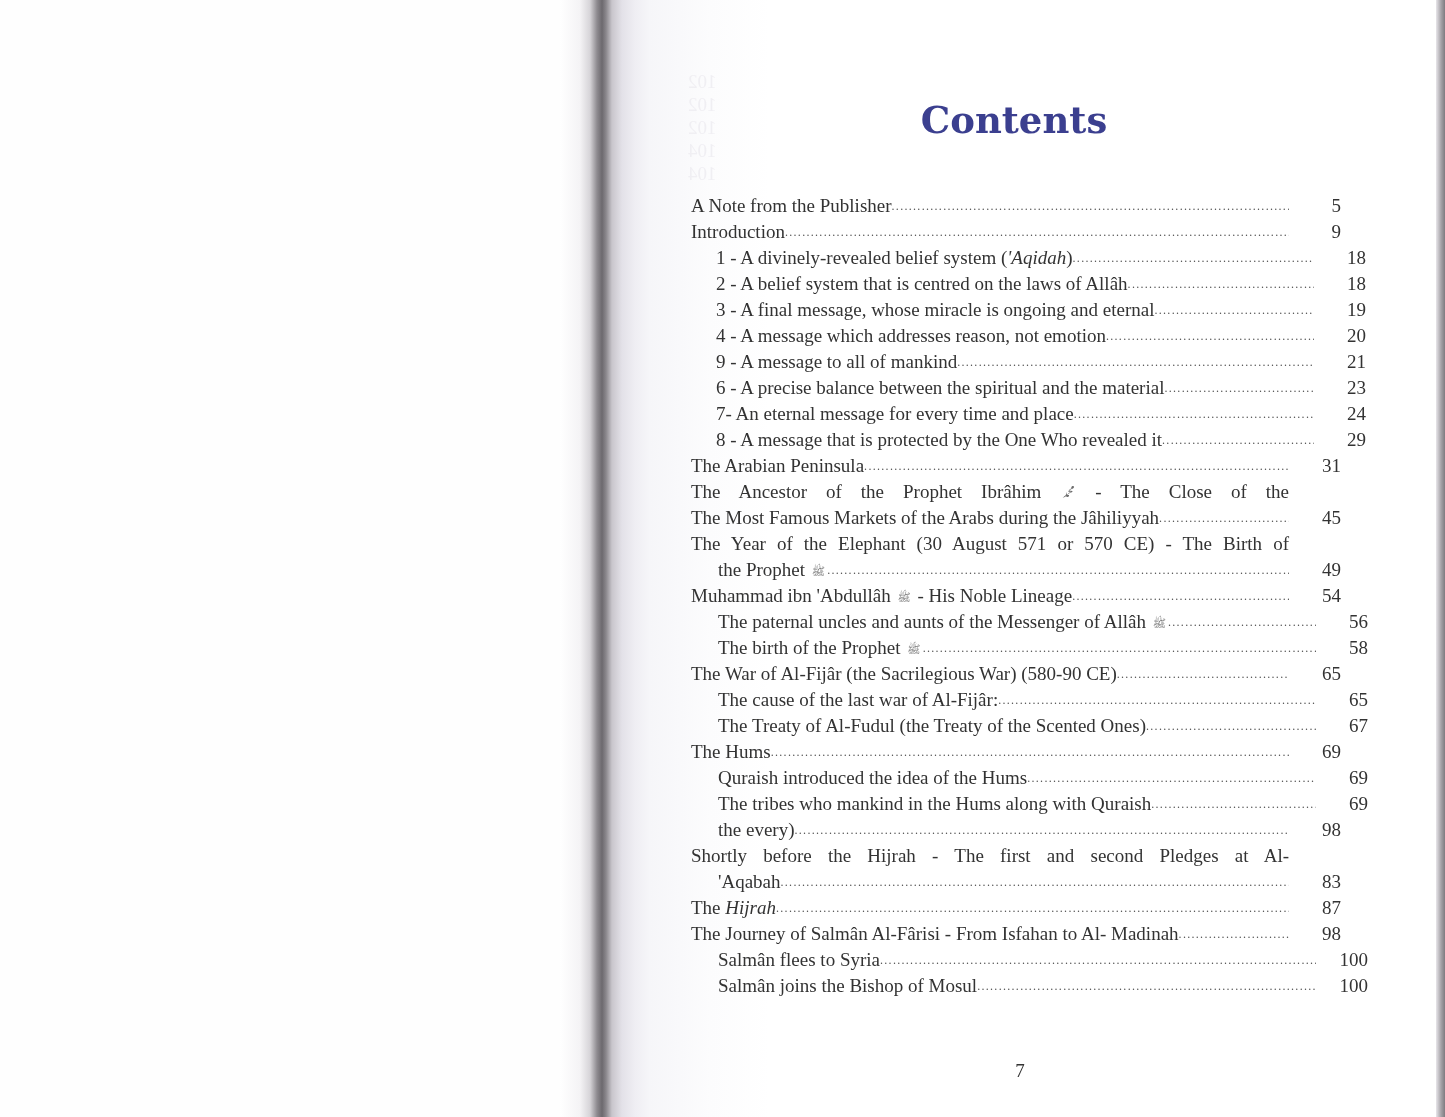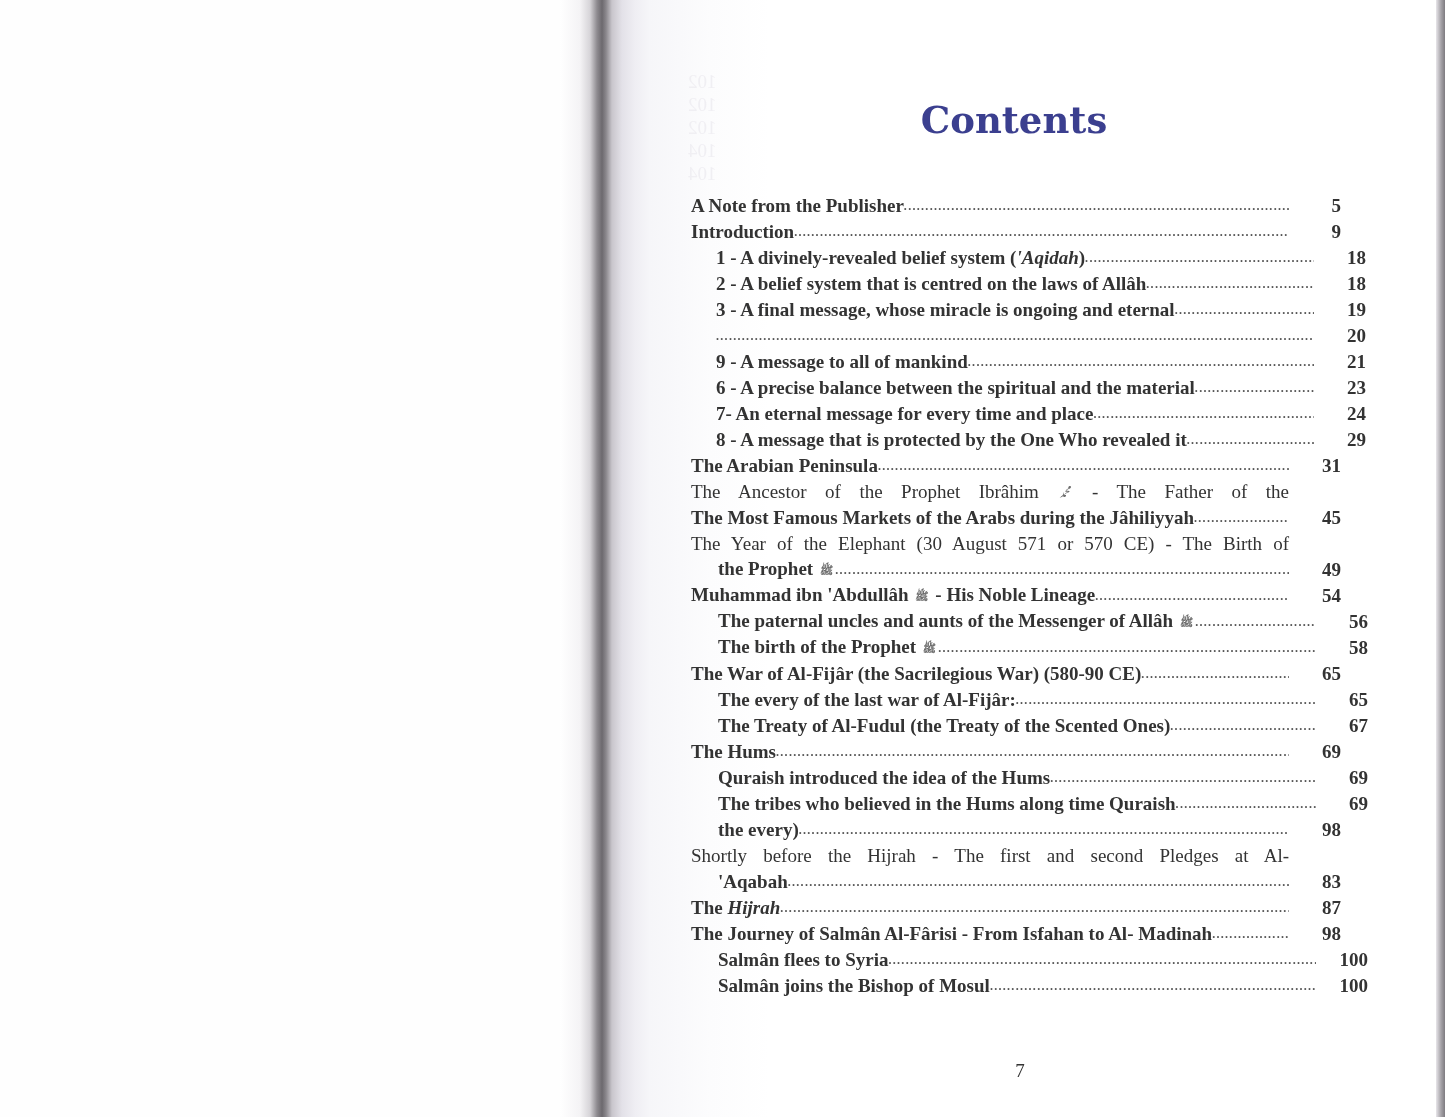--- a/index.html
+++ b/index.html
@@ -85,24 +85,23 @@
       font-family: "Liberation Serif", serif;
       font-size: 19px;
       color: #333333;
     }
     .entry {
       position: relative;
       width: 650px;
     }
     .line {
       display: flex;
-      align-items: center;
+      align-items: flex-start;
       height: 26px;
       line-height: 26px;
-      font-weight: bold;
     }
     .line .text {
       white-space: nowrap;
       flex: 0 0 auto;
     }
     .line .leader {
       flex: 1 1 auto;
       overflow: hidden;
       white-space: nowrap;
       color: #555555;
@@ -210,20 +209,21 @@
     <div class="entry lvl2">
       <div class="line">
         <span class="text">3 - A final message, whose miracle is ongoing and eternal</span>
         <span class="leader"></span>
         <span class="page">19</span>
       </div>
     </div>
 
     <div class="entry lvl2">
       <div class="line">
+        <span class="text">4 - A message which addresses reason, not emotion</span>
         <span class="leader"></span>
         <span class="page">20</span>
       </div>
     </div>
 
     <div class="entry lvl2">
       <div class="line">
         <span class="text">9 - A message to all of mankind</span>
         <span class="leader"></span>
         <span class="page">21</span>
@@ -256,21 +256,21 @@
 
     <div class="entry lvl1">
       <div class="line">
         <span class="text">The Arabian Peninsula</span>
         <span class="leader"></span>
         <span class="page">31</span>
       </div>
     </div>
 
     <div class="entry lvl1">
-      <div class="wrap-first"><span>The Ancestor of the Prophet Ibrâhim</span> <span class="honorific">ﷴ</span> <span>- The Father of the</span></div>
+      <div class="wrap-first"><span>The Ancestor of the Prophet Ibrâhim</span> <span class="honorific">ﷴ</span> <span>- The Close of the</span></div>
     </div>
 
     <div class="entry lvl1">
       <div class="line">
         <span class="text">The Most Famous Markets of the Arabs during the Jâhiliyyah</span>
         <span class="leader"></span>
         <span class="page">45</span>
       </div>
     </div>
 
@@ -310,21 +310,21 @@
     <div class="entry lvl1">
       <div class="line">
         <span class="text">The War of Al-Fijâr (the Sacrilegious War) (580-90 CE)</span>
         <span class="leader"></span>
         <span class="page">65</span>
       </div>
     </div>
 
     <div class="entry lvl2b">
       <div class="line">
-        <span class="text">The every of the last war of Al-Fijâr:</span>
+        <span class="text">The cause of the last war of Al-Fijâr:</span>
         <span class="leader"></span>
         <span class="page">65</span>
       </div>
     </div>
 
     <div class="entry lvl2b">
       <div class="line">
         <span class="text">The Treaty of Al-Fudul (the Treaty of the Scented Ones)</span>
         <span class="leader"></span>
         <span class="page">67</span>
@@ -342,21 +342,21 @@
     <div class="entry lvl2b">
       <div class="line">
         <span class="text">Quraish introduced the idea of the Hums</span>
         <span class="leader"></span>
         <span class="page">69</span>
       </div>
     </div>
 
     <div class="entry lvl2b">
       <div class="line">
-        <span class="text">The tribes who believed in the Hums along time Quraish</span>
+        <span class="text">The tribes who mankind in the Hums along with Quraish</span>
         <span class="leader"></span>
         <span class="page">69</span>
       </div>
     </div>
 
     <div class="entry lvl1">
       <div class="line cont">
         <span class="text">the every)</span>
         <span class="leader"></span>
         <span class="page">98</span>

